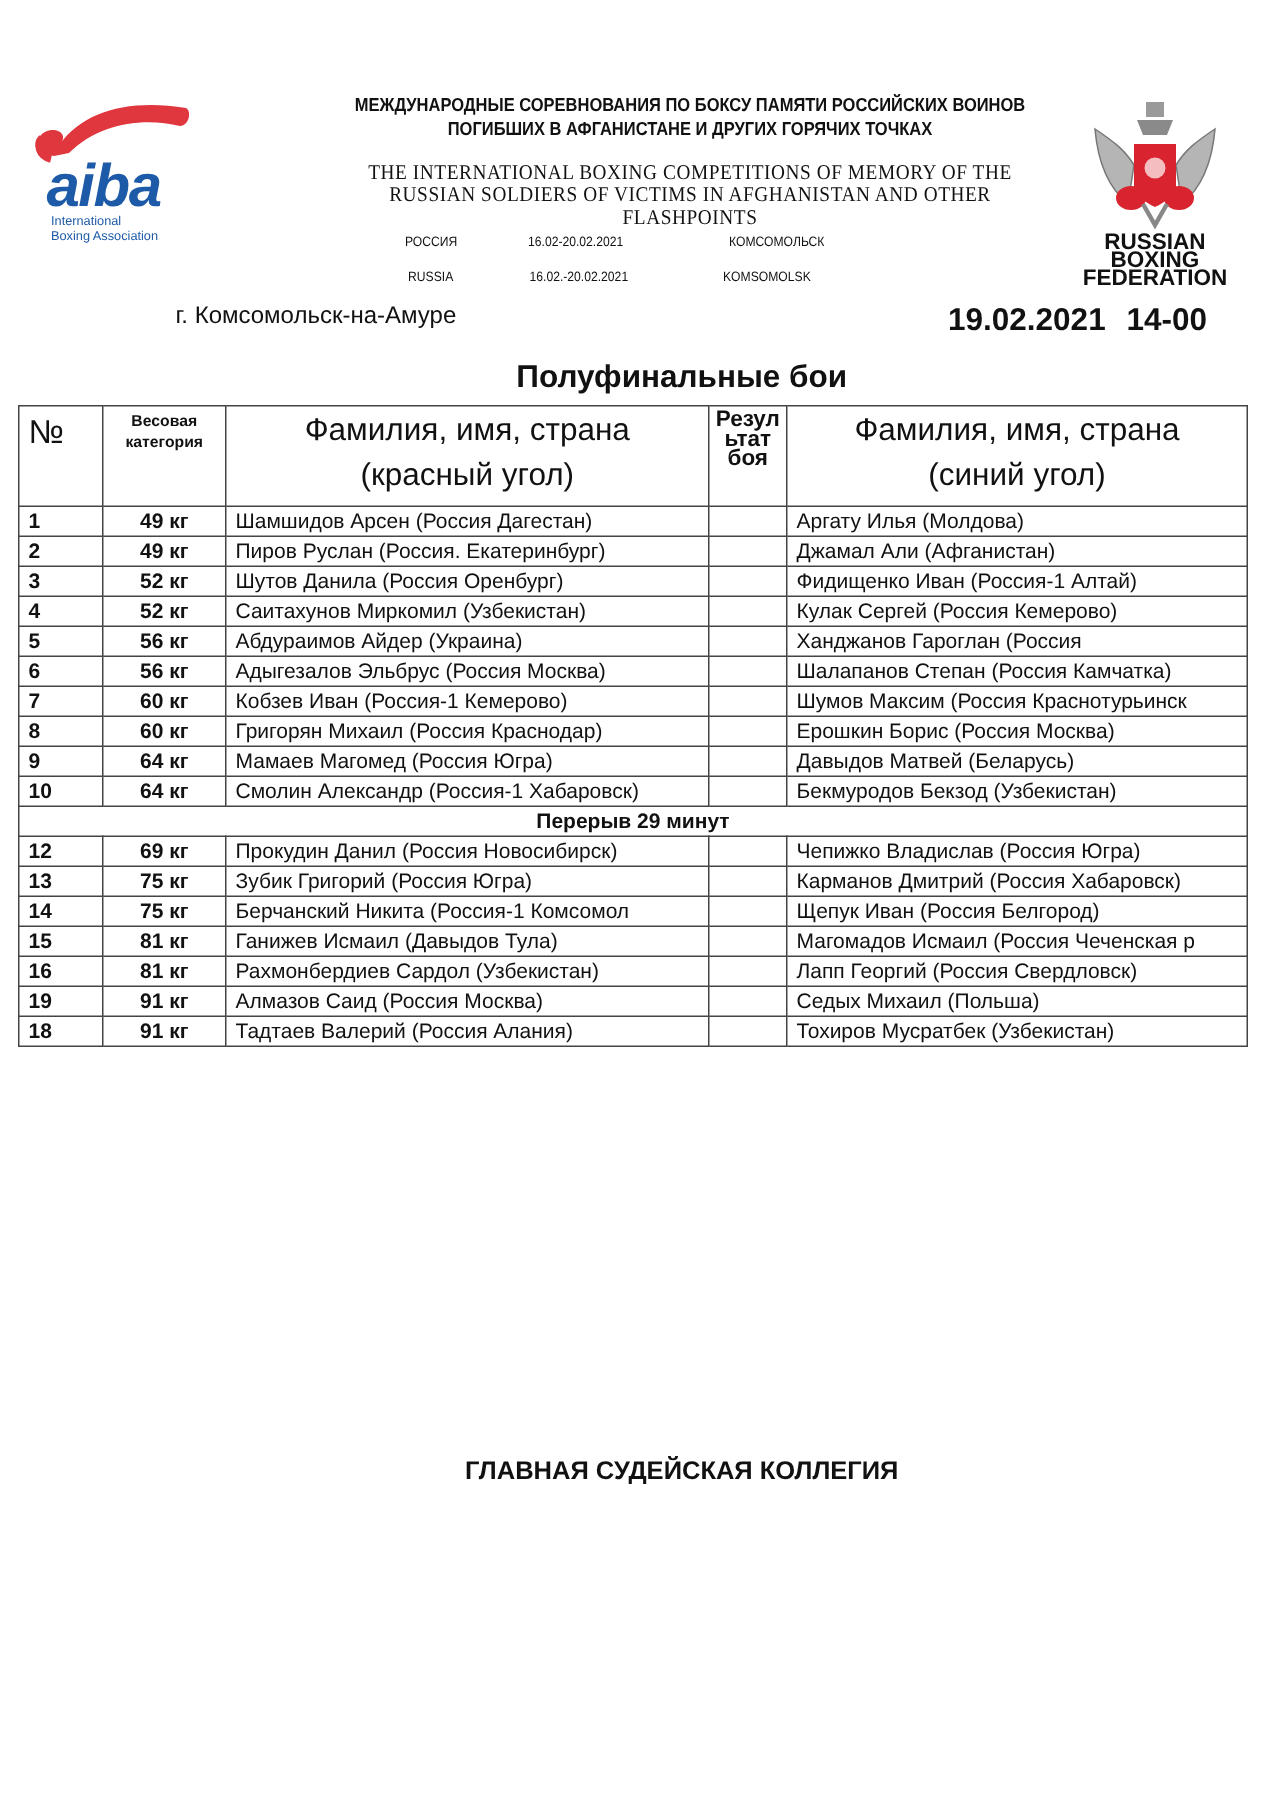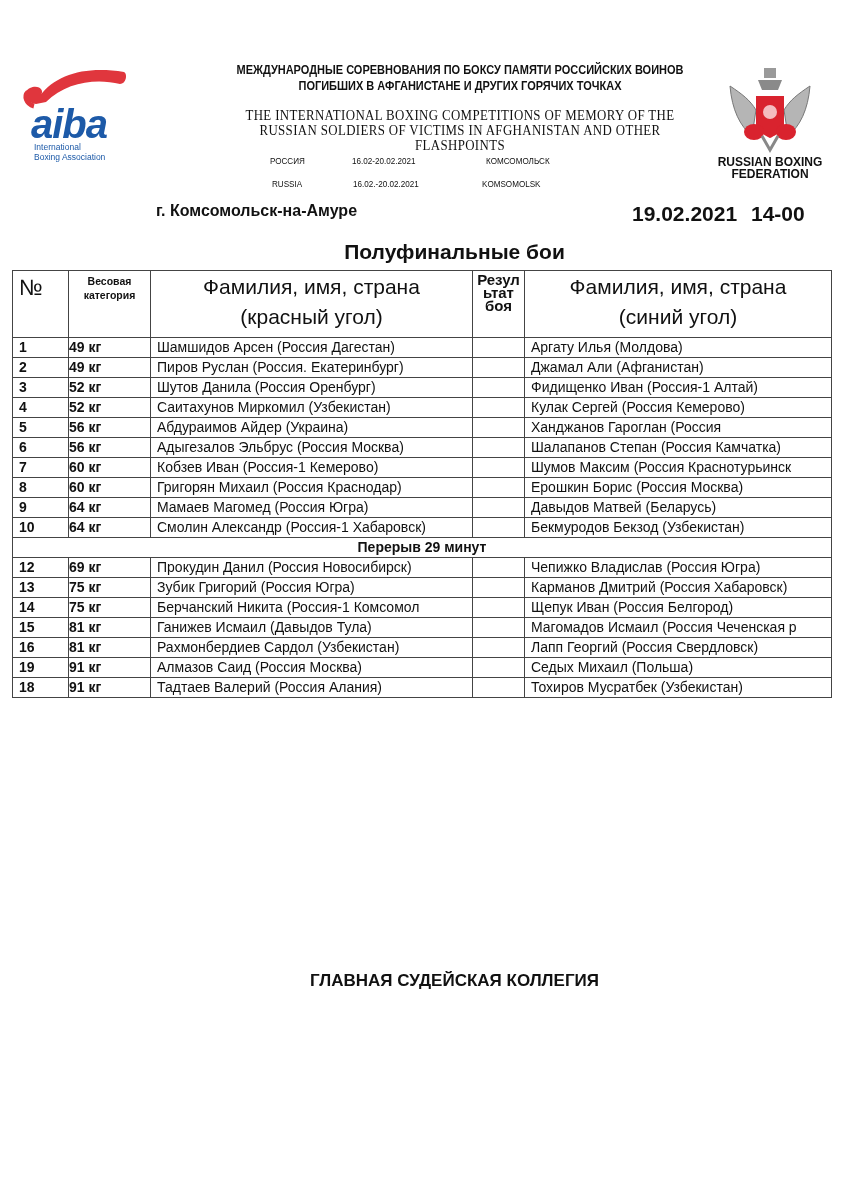--- a/index.html
+++ b/index.html
@@ -6,39 +6,39 @@
   body {
     width: 849px; height: 1200px; background: #ffffff; position: relative; overflow: hidden;
     font-family: "Liberation Sans", "DejaVu Sans", sans-serif; color: #111;
   }
   .abs { position: absolute; }
   
   .aiba-logo { left: 16px; top: 62px; width: 120px; height: 108px; }
   .aiba-word { position: absolute; left: 15px; top: 40px; font-family: "Liberation Sans", sans-serif; font-weight: bold; font-style: italic; font-size: 40px; color: #1d5aa8; letter-spacing: -1px; }
   .aiba-sub { position: absolute; left: 18px; top: 80px; font-size: 8.5px; line-height: 10px; color: #1d5aa8; }
   .rbf-logo { left: 712px; top: 66px; width: 116px; height: 118px; text-align: center; }
-  .rbf-text { position: absolute; left: 0; right: 0; top: 90px; font-size: 12px; font-weight: bold; line-height: 12px; color: #111; }
+  .rbf-text { position: absolute; left: 0; right: 0; top: 90px; font-size: 15px; font-weight: bold; line-height: 12px; color: #111; }
   .title-ru { left: 150px; width: 620px; top: 62px; text-align: center; font-weight: bold; font-size: 12.5px; line-height: 16px; transform: scaleX(0.88); transform-origin: center top; }
   .title-en { left: 150px; width: 620px; top: 108px; text-align: center; font-family: "Liberation Serif", serif; font-size: 14px; line-height: 15px; letter-spacing: 0.4px; transform: scaleX(0.92); transform-origin: center top; }
   .info-row { font-size: 9px; transform: scaleX(0.9); transform-origin: left top; }
-  .city { left: 117px; top: 202px; font-weight: bold; font-size: 16px; margin-left: 39px; }
+  .city { left: 117px; top: 202px; font-weight: normal; font-size: 16px; }
   .datetime { left: 632px; top: 202px; font-weight: bold; font-size: 21px; word-spacing: 8px; }
   .stage-title { left: 0; width: 909px; top: 240px; text-align: center; font-weight: bold; font-size: 21px; }
   
   table.bouts { position: absolute; left: 12px; top: 270px; width: 820px; border-collapse: collapse; font-family: "Liberation Sans", sans-serif; }
   table.bouts td, table.bouts th { border: 1px solid #444; padding: 0; }
   table.bouts th { font-weight: normal; vertical-align: top; height: 62px; }
   .h-num { width: 49px; font-size: 22px; text-align: left; padding-left: 6px !important; padding-top: 4px !important; }
   .h-weight { width: 81px; font-size: 10.5px; font-weight: bold !important; line-height: 14px; padding-top: 3px !important; }
   .h-name { width: 321px; font-size: 21px; line-height: 30px; padding-top: 1px !important; }
   .h-res { width: 51px; font-size: 15px; font-weight: bold !important; line-height: 13px; padding-top: 2px !important; }
   .h-name2 { font-size: 21px; line-height: 30px; padding-top: 1px !important; }
   table.bouts td { height: 19px; font-size: 14px; line-height: 19px; white-space: nowrap; overflow: hidden; }
   td.c-num { font-weight: bold; padding-left: 6px !important; }
-  td.c-weight { font-weight: bold; text-align: left; }
+  td.c-weight { font-weight: bold; text-align: center; }
   td.c-red, td.c-blue { padding-left: 6px !important; max-width: 314px; }
   td.break { text-align: center; font-weight: bold; }
   .footer-title { left: 0; width: 909px; top: 971px; text-align: center; font-weight: bold; font-size: 17px; }
 </style>
 </head>
 <body>
 
 <div class="abs aiba-logo">
   <svg width="120" height="50" viewBox="0 0 120 50" style="position:absolute;left:0;top:0;">
     <path d="M20 42 C 8 40, 6 30, 14 26 C 22 22, 30 28, 24 34 C 40 12, 70 4, 108 10 C 112 12, 110 22, 104 22 C 80 16, 50 20, 30 40 Z" fill="#e0363d"></path>

